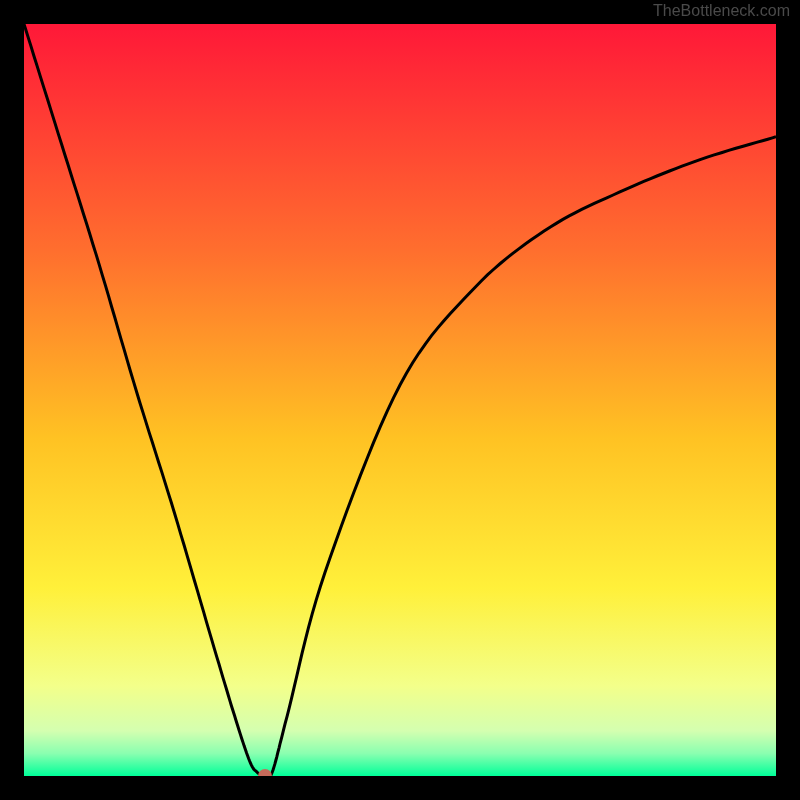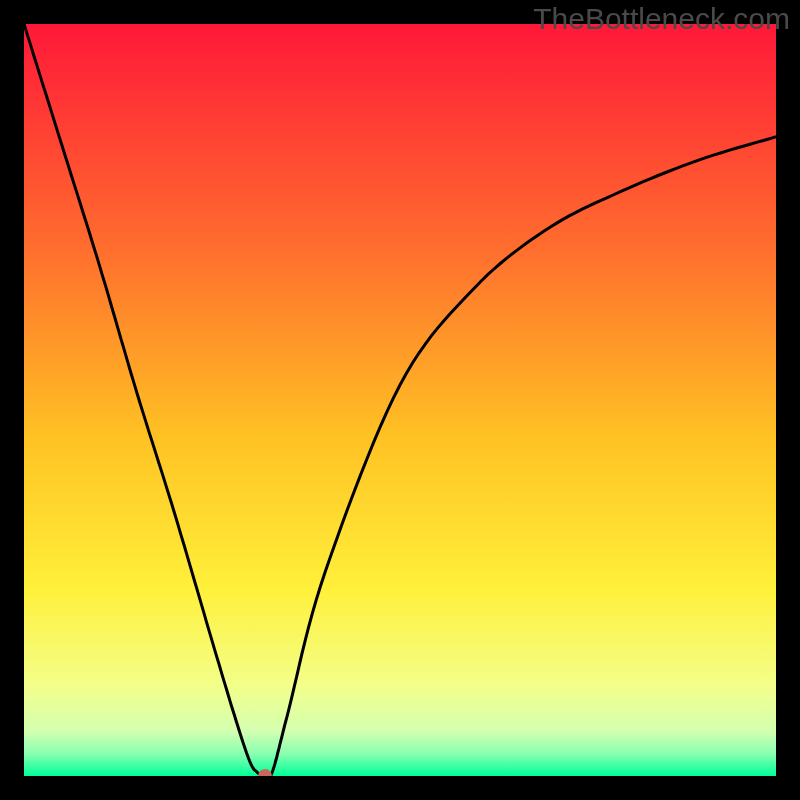--- a/index.html
+++ b/index.html
@@ -12,21 +12,21 @@
       height: 800px;
       background: #000;
       position: relative;
       font-family: Arial, sans-serif;
     }
     .watermark {
       position: absolute;
       top: 2px;
       right: 10px;
       color: #4a4a4a;
-      font-size: 30px;
+      font-size: 16px;
       font-weight: normal;
       z-index: 10;
     }
     .plot-area {
       position: absolute;
       top: 24px;
       left: 24px;
       width: 752px;
       height: 752px;
       overflow: hidden;

